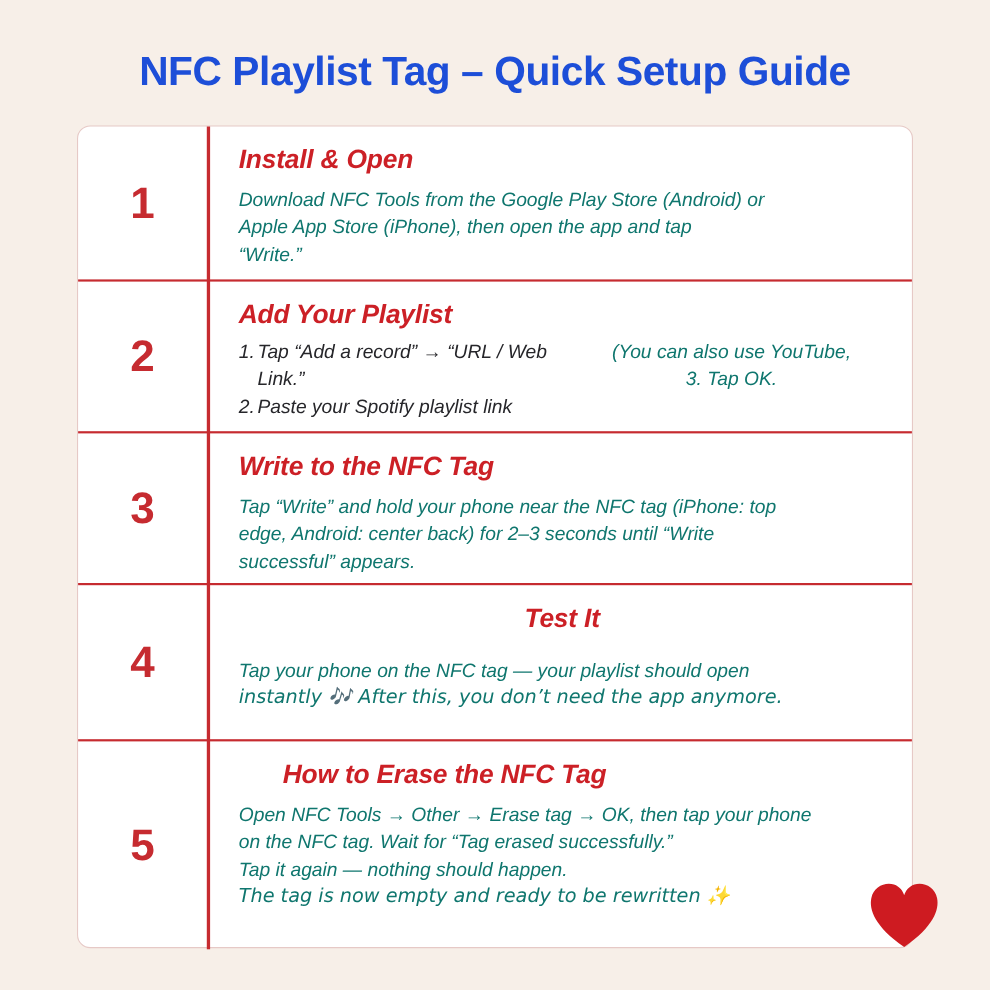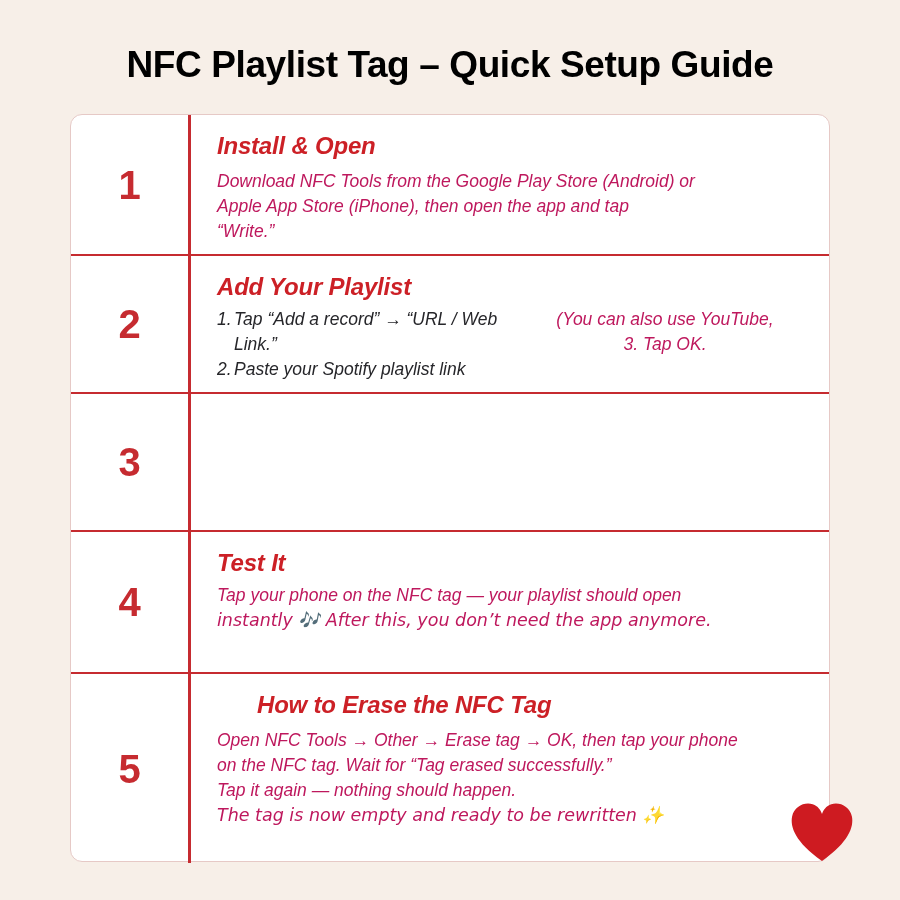--- a/index.html
+++ b/index.html
@@ -23,21 +23,21 @@
 
   
   .page-title {
     position: absolute;
     top: 44px;
     left: 0;
     width: 900px;
     text-align: center;
     font-size: 37px;
     font-weight: bold;
-    color: #000000;
+    color: #1d4ed8;
     letter-spacing: -0.4px;
     white-space: nowrap;
   }
 
   
   .guide-card {
     position: absolute;
     left: 70px;
     top: 114px;
     width: 760px;
@@ -99,33 +99,33 @@
     font-weight: bold;
     color: #CC2026;
     letter-spacing: -0.2px;
     margin-bottom: 9px;
     white-space: nowrap;
   }
 
   .step-text {
     font-size: 17.5px;
     line-height: 1.42;
-    color: #be185d;
+    color: #0f766e;
     font-weight: 500;
   }
 
   
   .row-1 { height: 141px; }
   .row-2 { height: 138px; }
   .row-3 { height: 138px; }
   .row-4 { height: 142px; }
   .row-5 { height: 189px; }
 
   .row-2 .step-heading { margin-bottom: 6px; }
-  .row-4 .step-heading { margin-bottom: 6px; }
+  .row-4 .step-heading { margin-bottom: 20px; text-align: center; }
   .row-5 .step-heading { margin-bottom: 9px; margin-left: 40px; }
 
   
   .two-col {
     display: flex;
     align-items: flex-start;
   }
   .col-left {
     flex: 0 0 298px;
   }
@@ -217,20 +217,28 @@
               <div>3. Tap OK.</div>
             </div>
           </div>
         </div>
       </div>
 
       <div class="step-row row-3">
         <div class="step-num-cell">
           <span class="step-num">3</span>
         </div>
+        <div class="step-body">
+          <div class="step-heading">Write to the NFC Tag</div>
+          <div class="step-text">
+            <div>Tap “Write” and hold your phone near the NFC tag (iPhone: top</div>
+            <div>edge, Android: center back) for 2–3 seconds until “Write</div>
+            <div>successful” appears.</div>
+          </div>
+        </div>
       </div>
 
       <div class="step-row row-4">
         <div class="step-num-cell">
           <span class="step-num">4</span>
         </div>
         <div class="step-body">
           <div class="step-heading">Test It</div>
           <div class="step-text">
             <div>Tap your phone on the NFC tag — your playlist should open</div>

